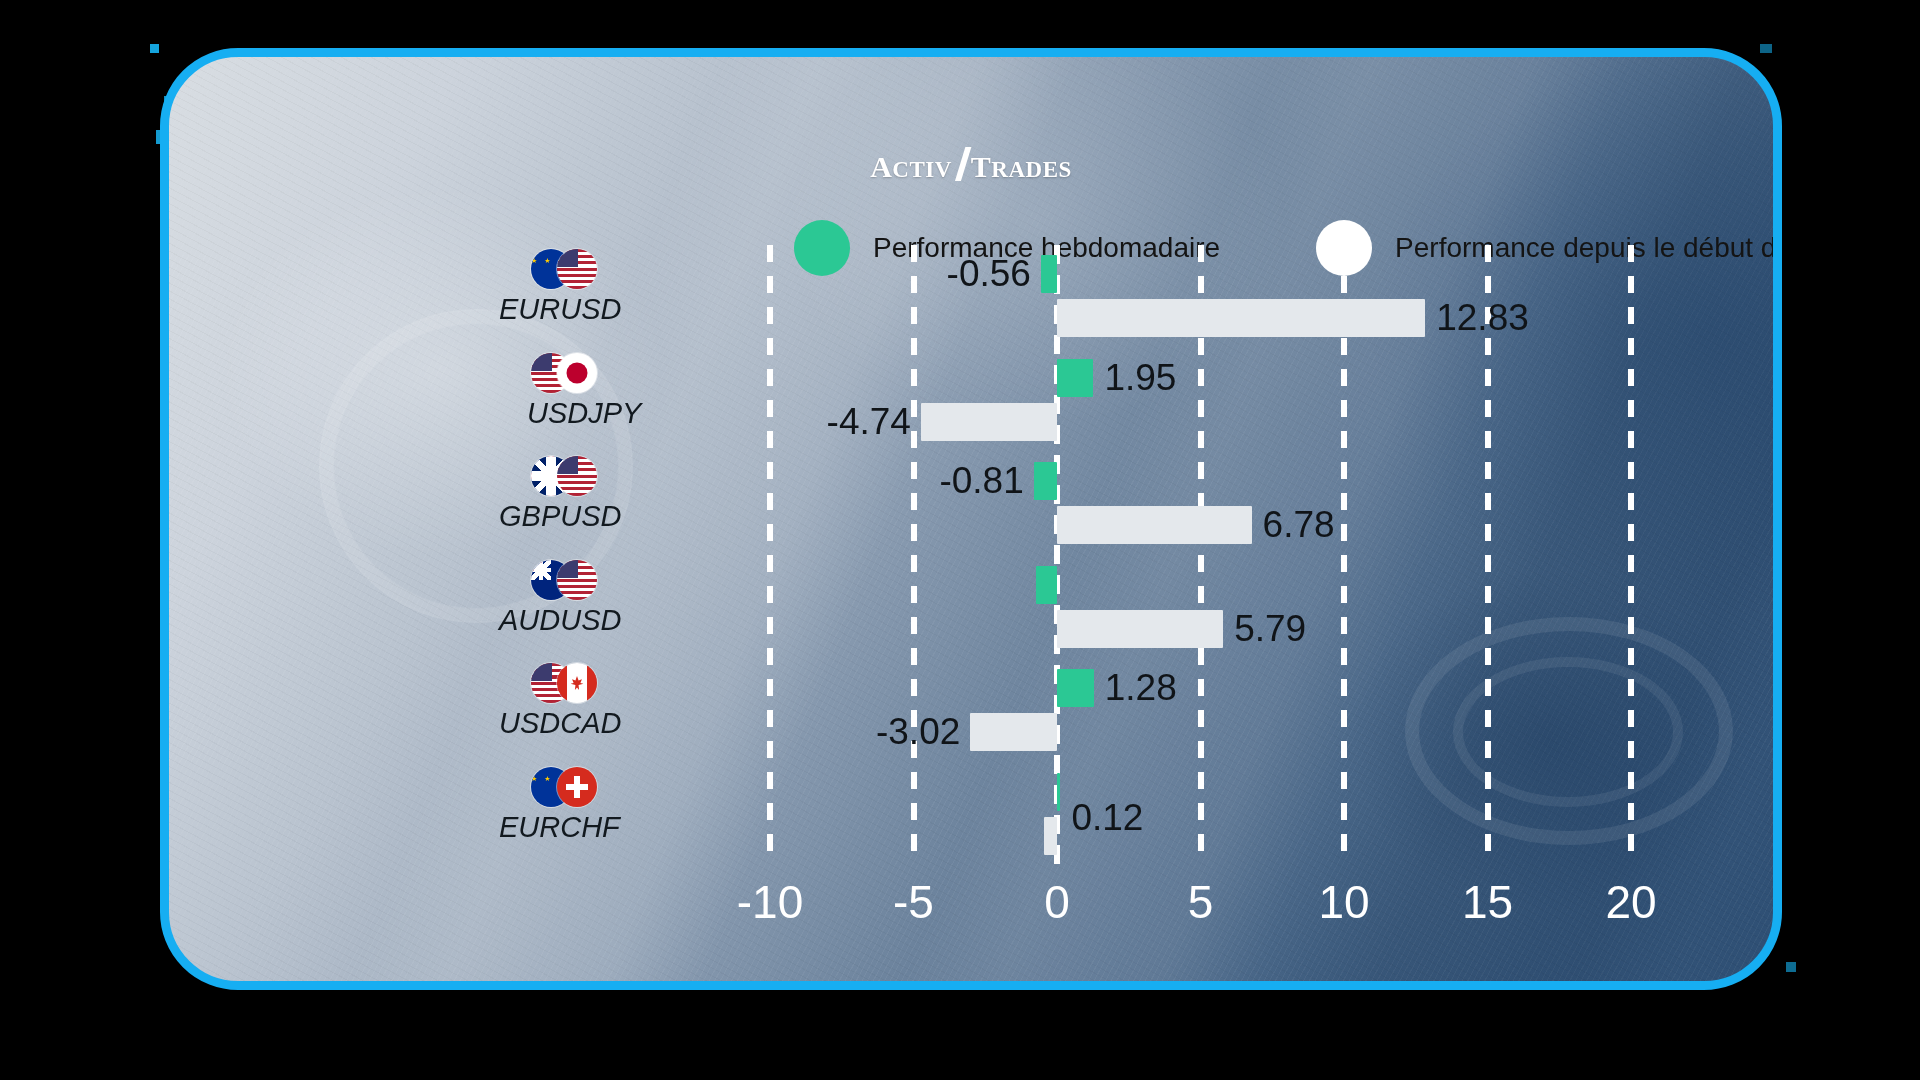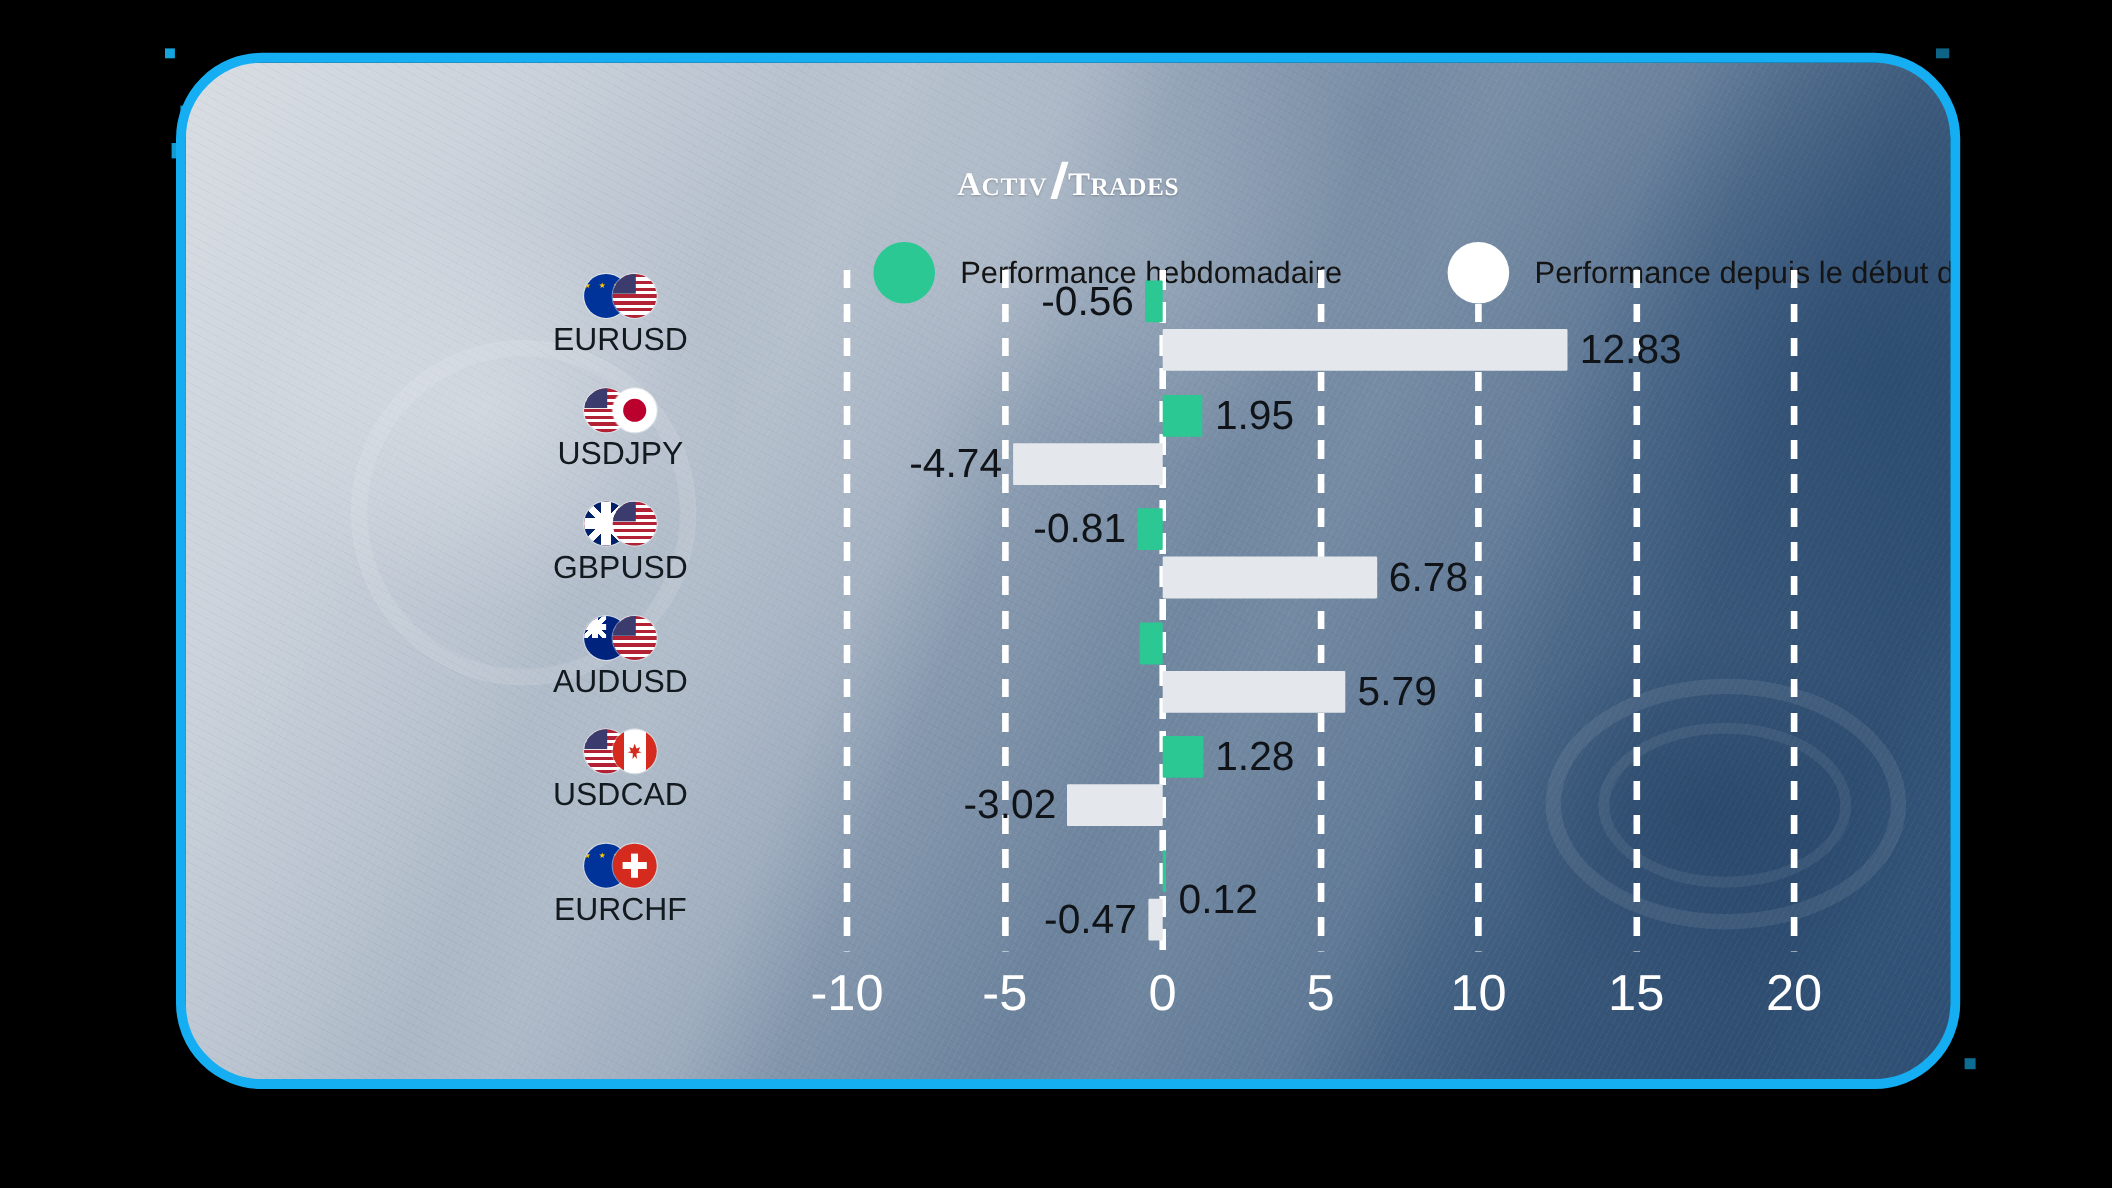--- a/index.html
+++ b/index.html
@@ -215,24 +215,24 @@
     position: relative;
     box-shadow: 0 0 0 1px rgba(255,255,255,0.45);
   }
   .flag.second { margin-left: -14px; z-index: 2; }
   .flag.first { z-index: 1; }
 
   .cat-label {
     position: absolute;
     left: 330px;
     width: 130px;
-    text-align: center;
     font-size: 29px;
     color: #12191f;
     white-space: nowrap;
+    font-style: italic;
   }
 
   .bar {
     position: absolute;
     height: 38px;
     border-radius: 1px;
   }
   .bar.week { background: #2BC894; }
   .bar.ytd  { background: #E4E8EC; }
 
@@ -412,21 +412,21 @@
           <div class="bar week" style="left: 871.928px; width: 16.072px; top: 2px; background: rgb(43, 200, 148);"></div>
           <div class="bar-value" style="top: 2px; left: 0px; width: 861.928px; text-align: right;">-0.56</div>
           <div class="bar ytd" style="left: 888px; width: 368.221px; top: 46px; background: rgb(228, 232, 236);"></div>
           <div class="bar-value" style="top: 46px; left: 1267.22px;">12.83</div>
         </div>
         <div class="row" style="top: 299.5px; height: 103.5px;">
           <div class="cat-flags" style="top: -4px;">
             <span class="flag first f-us"></span>
             <span class="flag second f-jp"></span>
           </div>
-          <div class="cat-label" style="top: 40px;">USDJPY</div>
+          <div class="cat-label" style="top: 40px; margin-left: 28px;">USDJPY</div>
           <div class="bar week" style="left: 888px; width: 36.449px; top: 2px; background: rgb(43, 200, 148);"></div>
           <div class="bar-value" style="top: 2px; left: 935.449px;">1.95</div>
           <div class="bar ytd" style="left: 751.962px; width: 136.038px; top: 46px; background: rgb(228, 232, 236);"></div>
           <div class="bar-value" style="top: 46px; left: 0px; width: 741.962px; text-align: right;">-4.74</div>
         </div>
         <div class="row" style="top: 403px; height: 103.5px;">
           <div class="cat-flags" style="top: -4px;">
             <span class="flag first f-gb"></span>
             <span class="flag second f-us"></span>
           </div>
@@ -459,19 +459,18 @@
         </div>
         <div class="row" style="top: 713.5px; height: 103.5px;">
           <div class="cat-flags" style="top: -4px;">
             <span class="flag first f-eu"></span>
             <span class="flag second f-ch"></span>
           </div>
           <div class="cat-label" style="top: 40px;">EURCHF</div>
           <div class="bar week" style="left: 888px; width: 3.444px; top: 2px; background: rgb(43, 200, 148);"></div>
           <div class="bar-value" style="top: 2px; left: 902.444px; margin-top: 26px;">0.12</div>
           <div class="bar ytd" style="left: 874.511px; width: 13.489px; top: 46px; background: rgb(228, 232, 236);"></div>
-          <div class="bar-value" style="top: 46px; left: 0px; width: 864.511px; text-align: right;">-0.47</div>
         </div>
       </div>
 
 
   </div>
 </div>
 
 </body></html>

